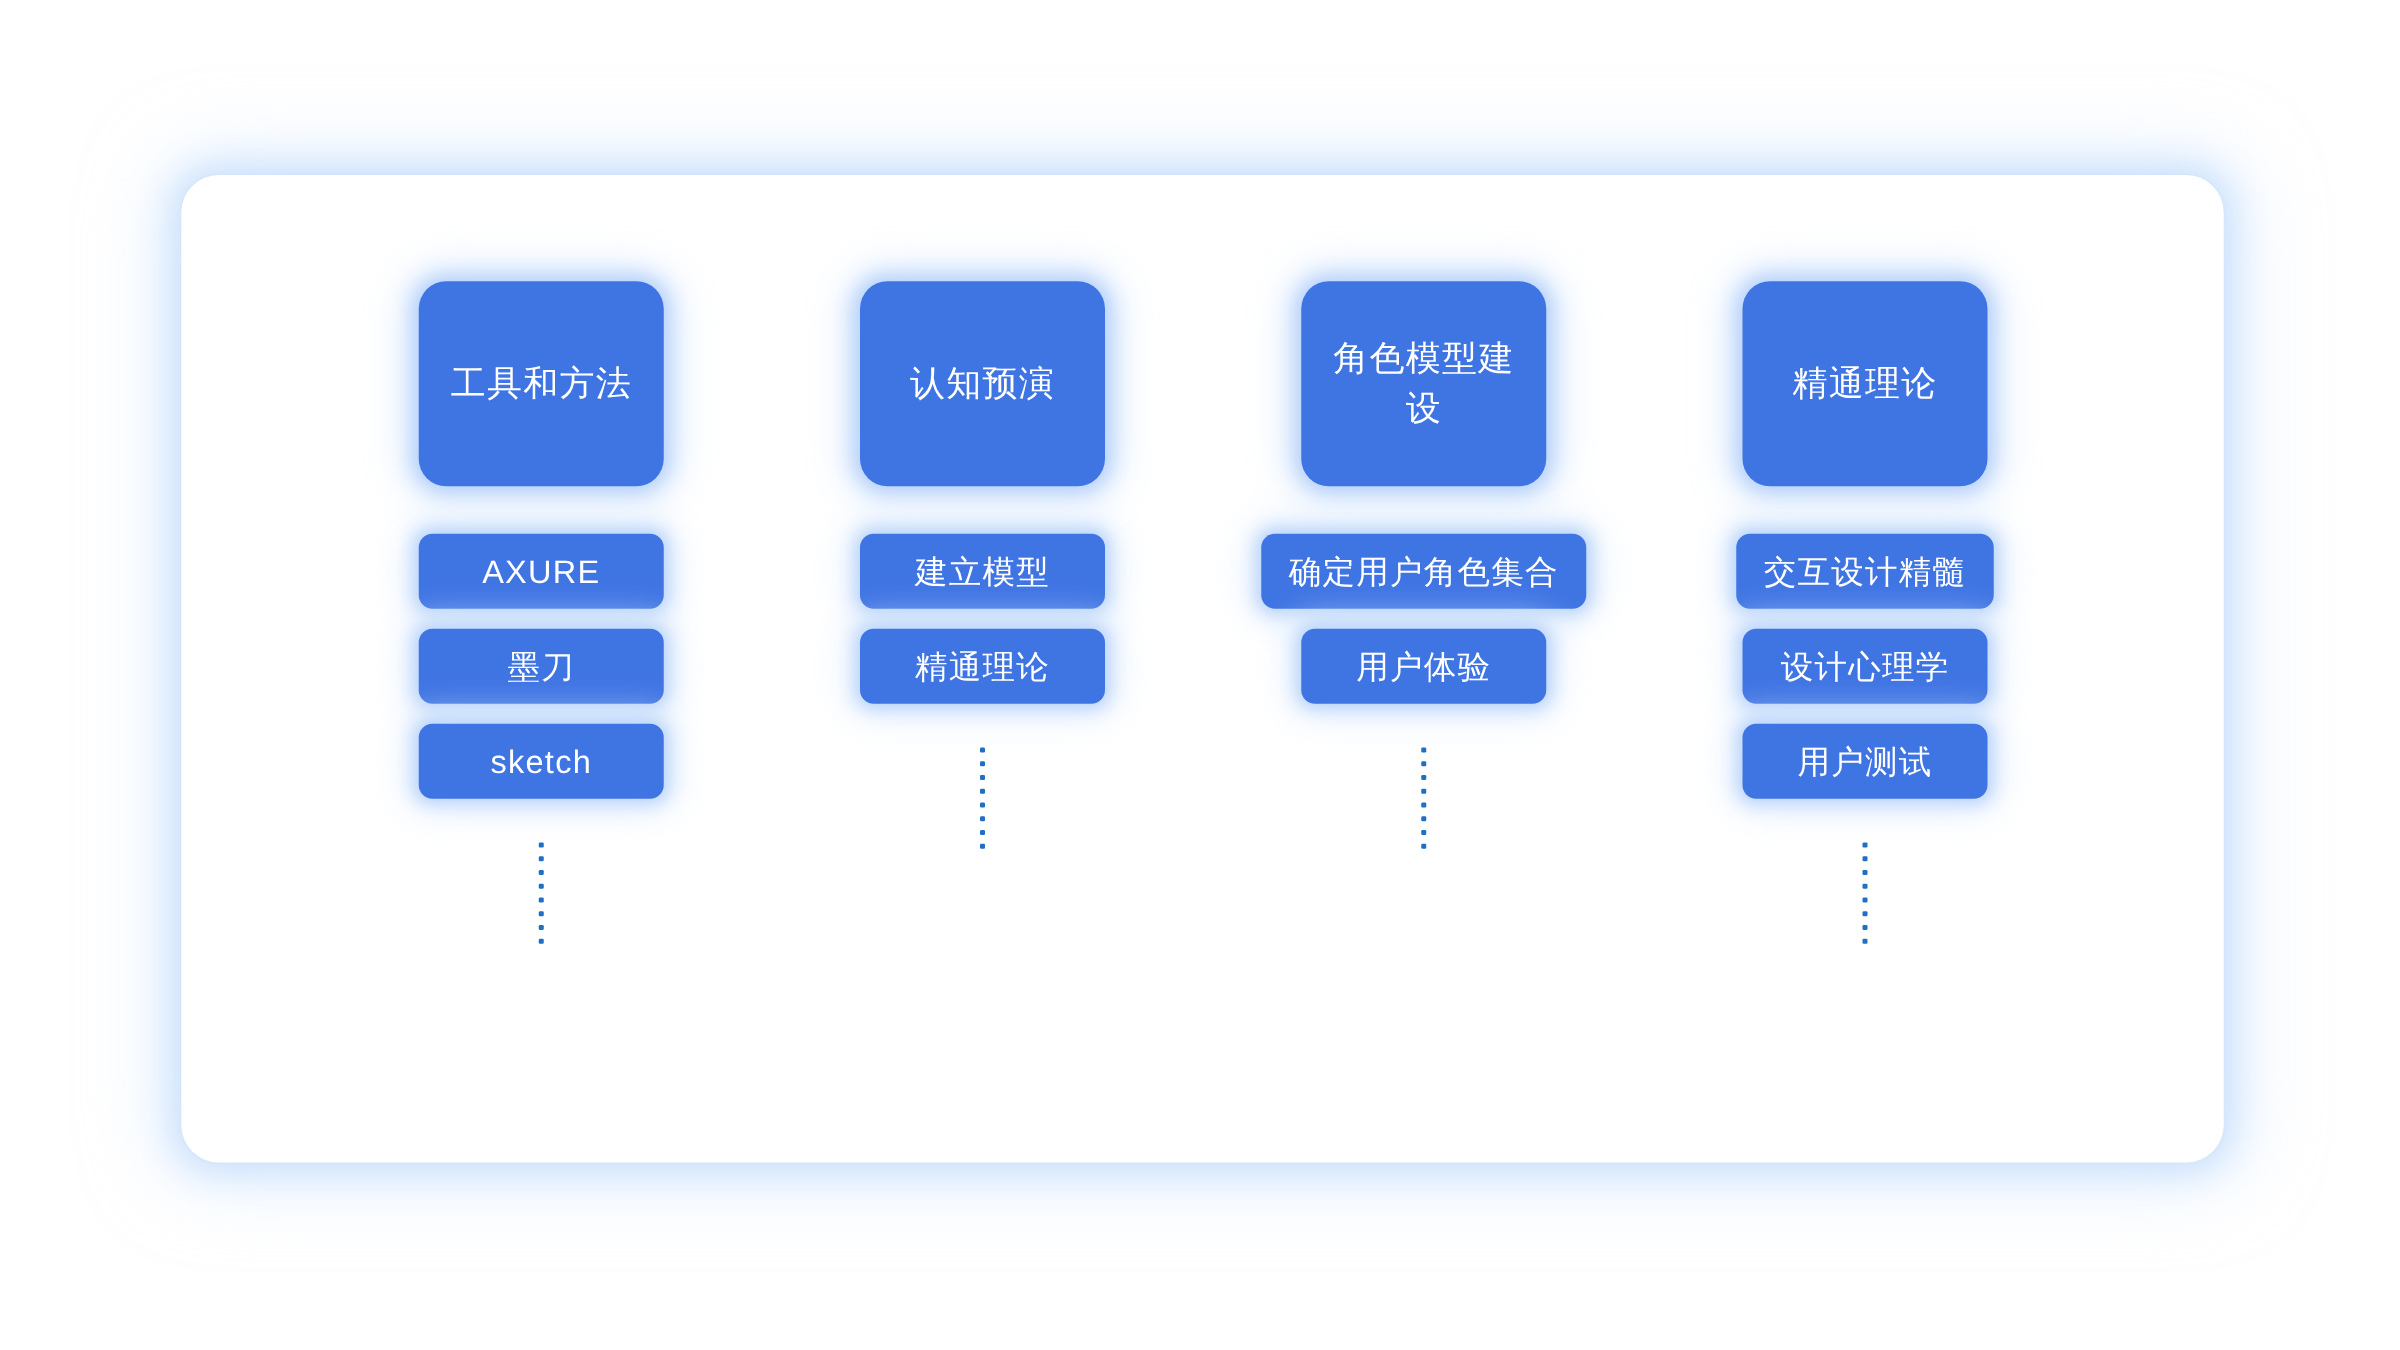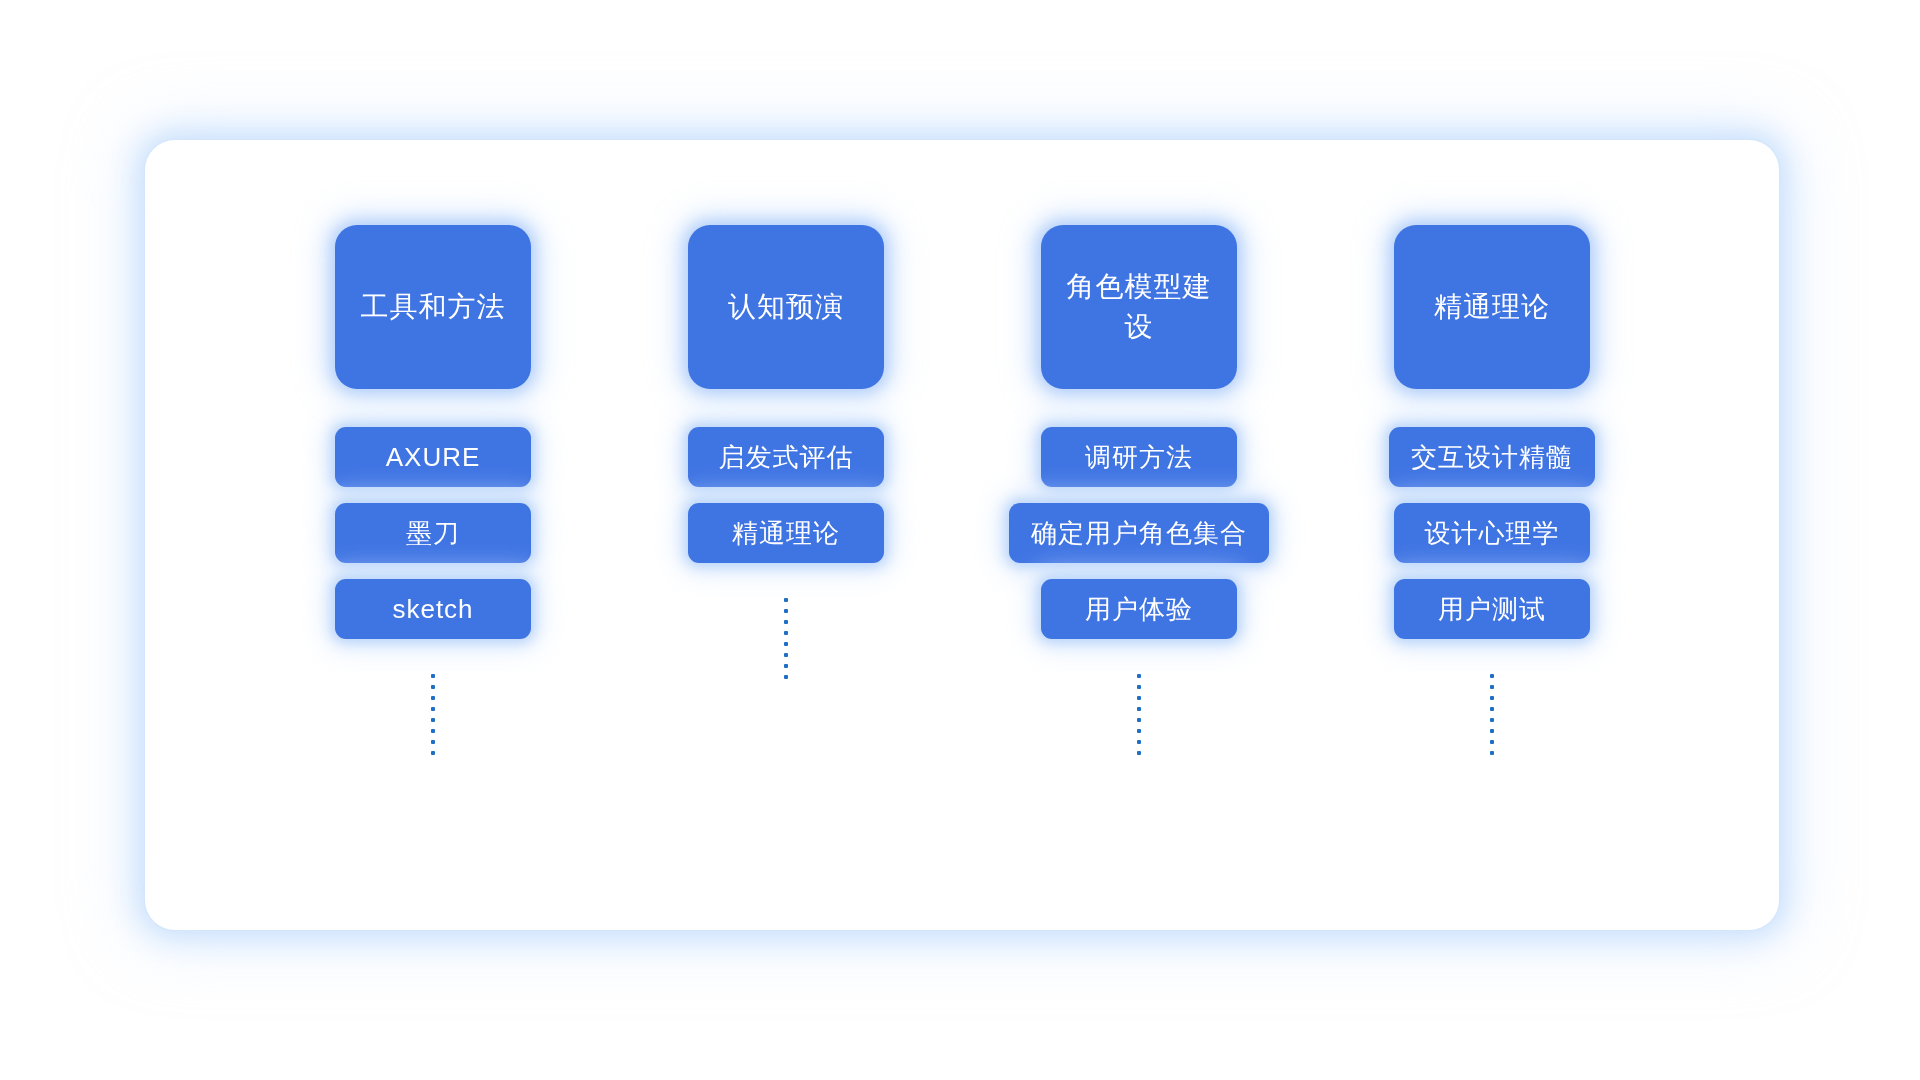--- a/index.html
+++ b/index.html
@@ -158,21 +158,21 @@
           <span class="dot"></span>
         </div>
       </div>
 
       <div class="column">
         <div class="header-card">
           <span class="label">认知预演</span>
         </div>
         <div class="pill-stack">
           <div class="pill">
-            <span>启发式评估</span>
+            <span>建立模型</span>
           </div>
           <div class="pill">
             <span>精通理论</span>
           </div>
         </div>
         <div class="dots">
           <span class="dot"></span>
           <span class="dot"></span>
           <span class="dot"></span>
           <span class="dot"></span>
@@ -181,23 +181,20 @@
           <span class="dot"></span>
           <span class="dot"></span>
         </div>
       </div>
 
       <div class="column">
         <div class="header-card">
           <span class="label">角色模型建设</span>
         </div>
         <div class="pill-stack">
-          <div class="pill">
-            <span>调研方法</span>
-          </div>
           <div class="pill">
             <span>确定用户角色集合</span>
           </div>
           <div class="pill">
             <span>用户体验</span>
           </div>
         </div>
         <div class="dots">
           <span class="dot"></span>
           <span class="dot"></span>

